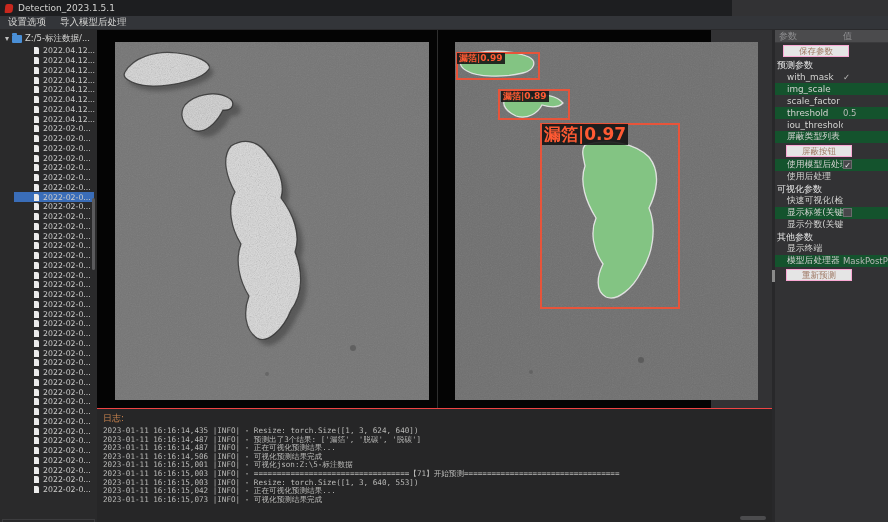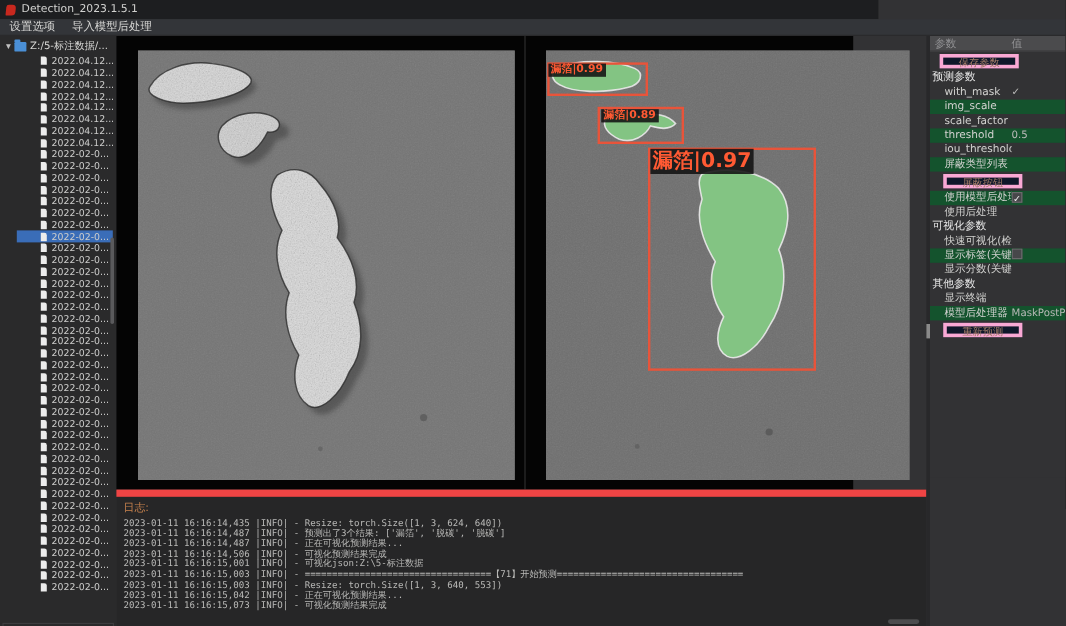--- a/index.html
+++ b/index.html
@@ -45,35 +45,35 @@
     padding:0 2px;white-space:nowrap;line-height:1.25;}
   .det1{left:1px;top:10px;width:84px;height:28px;}
   .det1-label{left:2px;top:11px;font-size:9px;}
   .det2{left:43px;top:47px;width:72px;height:31px;}
   .det2-label{left:46px;top:49px;font-size:9px;}
   .det3{left:85px;top:81px;width:140px;height:186px;}
   .det3-label{left:87px;top:82px;font-size:17px;}
 
   
   .logpanel{position:absolute;left:97px;top:408px;width:675px;height:114px;background:#262627;
-    border-top:6px solid #ef4444;overflow:hidden;}
+    border-top:1px solid #ef4444;overflow:hidden;}
   .log-title{font-size:9px;color:#c9834e;padding:3px 0 2px 6px;}
   .log-lines{padding-left:6px;}
   .log-line{font-family:"DejaVu Sans Mono",monospace;font-size:7.6px;line-height:8.6px;
     color:#b9b9b7;white-space:pre;}
   .log-hscroll{position:absolute;right:6px;bottom:2px;width:26px;height:4px;background:#4c4c4e;border-radius:2px;}
 
   
   .splitter{position:absolute;left:772px;top:30px;width:3px;height:492px;background:#28282a;}
   .splitter .grip{position:absolute;left:0;top:240px;width:3px;height:12px;background:#8a8a8a;}
   .sidepanel{position:absolute;left:775px;top:30px;width:113px;height:368px;background:#323234;overflow:hidden;}
   .ph-row{display:flex;height:13px;background:#4b4b4d;border-bottom:1px solid #3a3a3c;align-items:center;}
   .ph-row .c1{flex:1;padding-left:4px;font-size:9px;color:#929294;}
   .ph-row .c2{width:45px;font-size:9px;color:#929294;}
-  .p-btn{margin:2px 0 2px 8px;width:66px;height:12px;background:#0f172a;border:3px solid #f9a8d4;
+  .p-btn{margin:2px 0 2px 8px;width:66px;height:12px;background:#e5e5e5;border:1px solid #f9a8d4;
     color:#a07a66;font-size:8.5px;line-height:10px;text-align:center;cursor:default;}
   .p-section{height:12px;font-size:9px;font-weight:normal;color:#eaeaea;padding-left:2px;line-height:12px;}
   .p-row{height:12px;display:flex;align-items:center;}
   .p-row.alt{background:#14532d;}
   .p-row .nm{flex:1;padding-left:12px;font-size:8.8px;color:#d2d2d0;white-space:nowrap;overflow:hidden;}
   .p-row .vl{width:45px;font-size:8.5px;color:#b9b9b7;white-space:nowrap;overflow:hidden;}
   .p-check{font-size:9px;color:#e6e6e6;}
   .p-cbx{display:inline-block;width:9px;height:9px;background:#47474a;border:1px solid #6a6a6c;
     font-size:8px;line-height:9px;color:#efefef;text-align:center;}
   .model-sec{position:absolute;left:0;top:398px;width:113px;}

